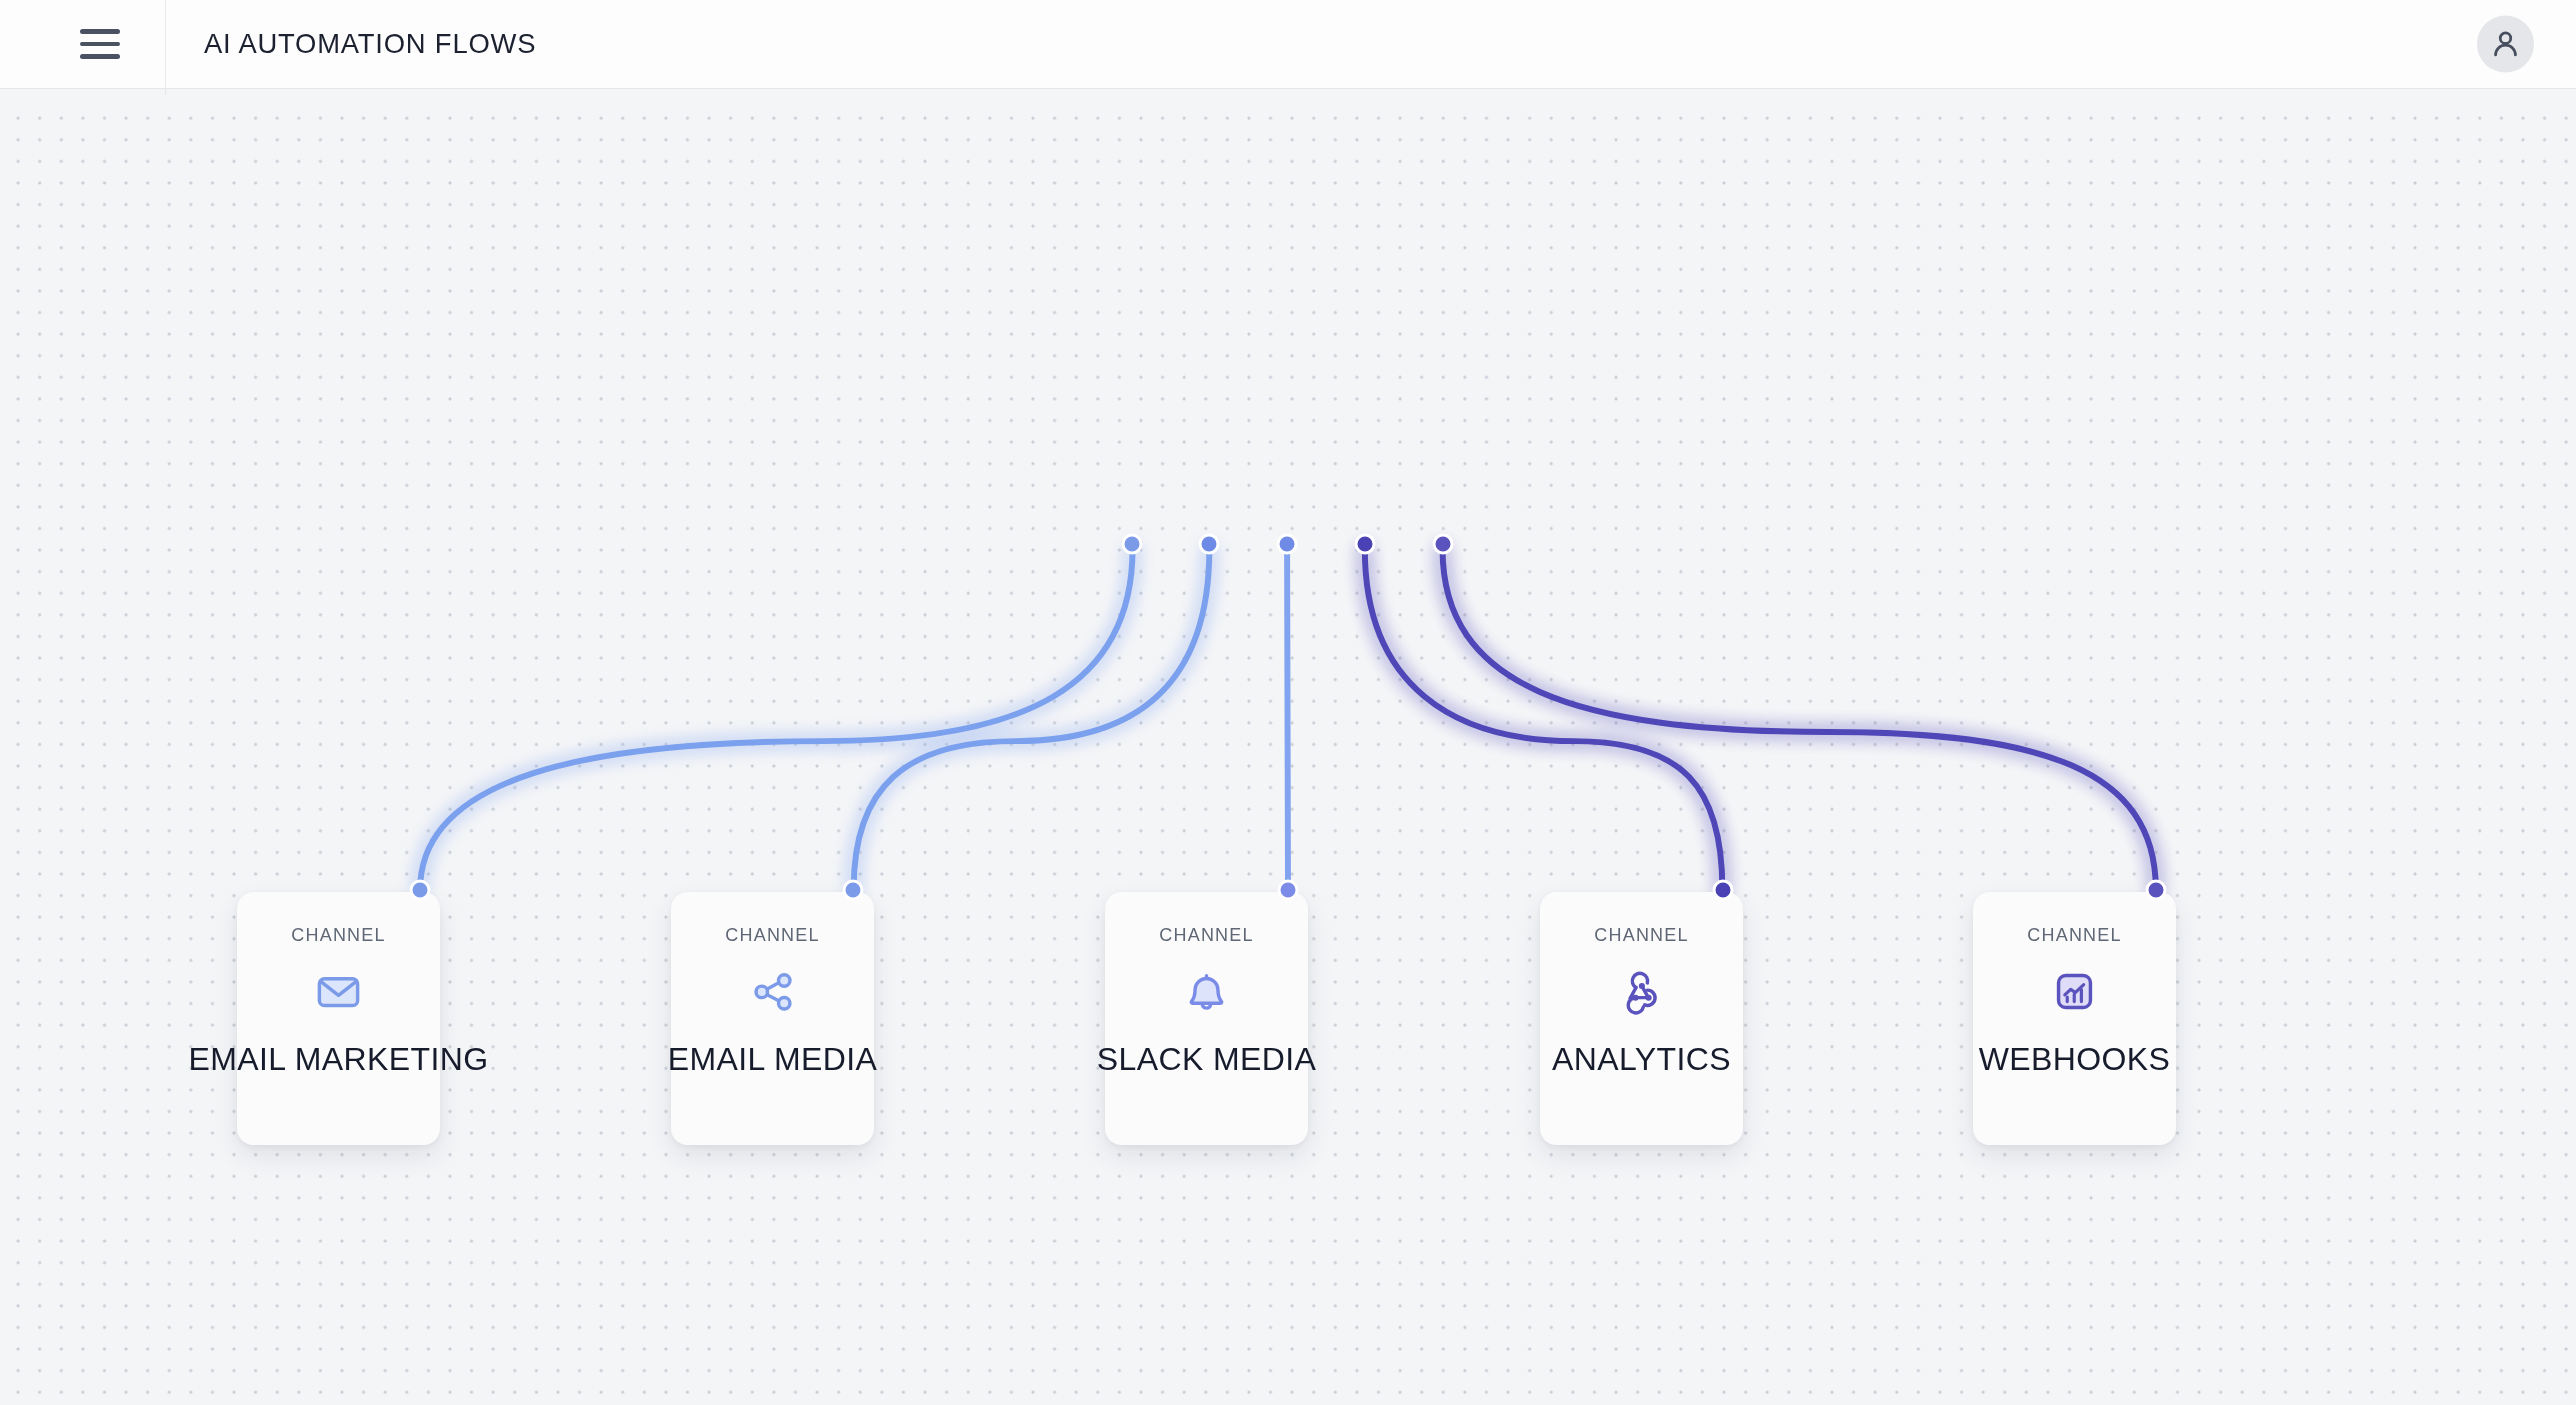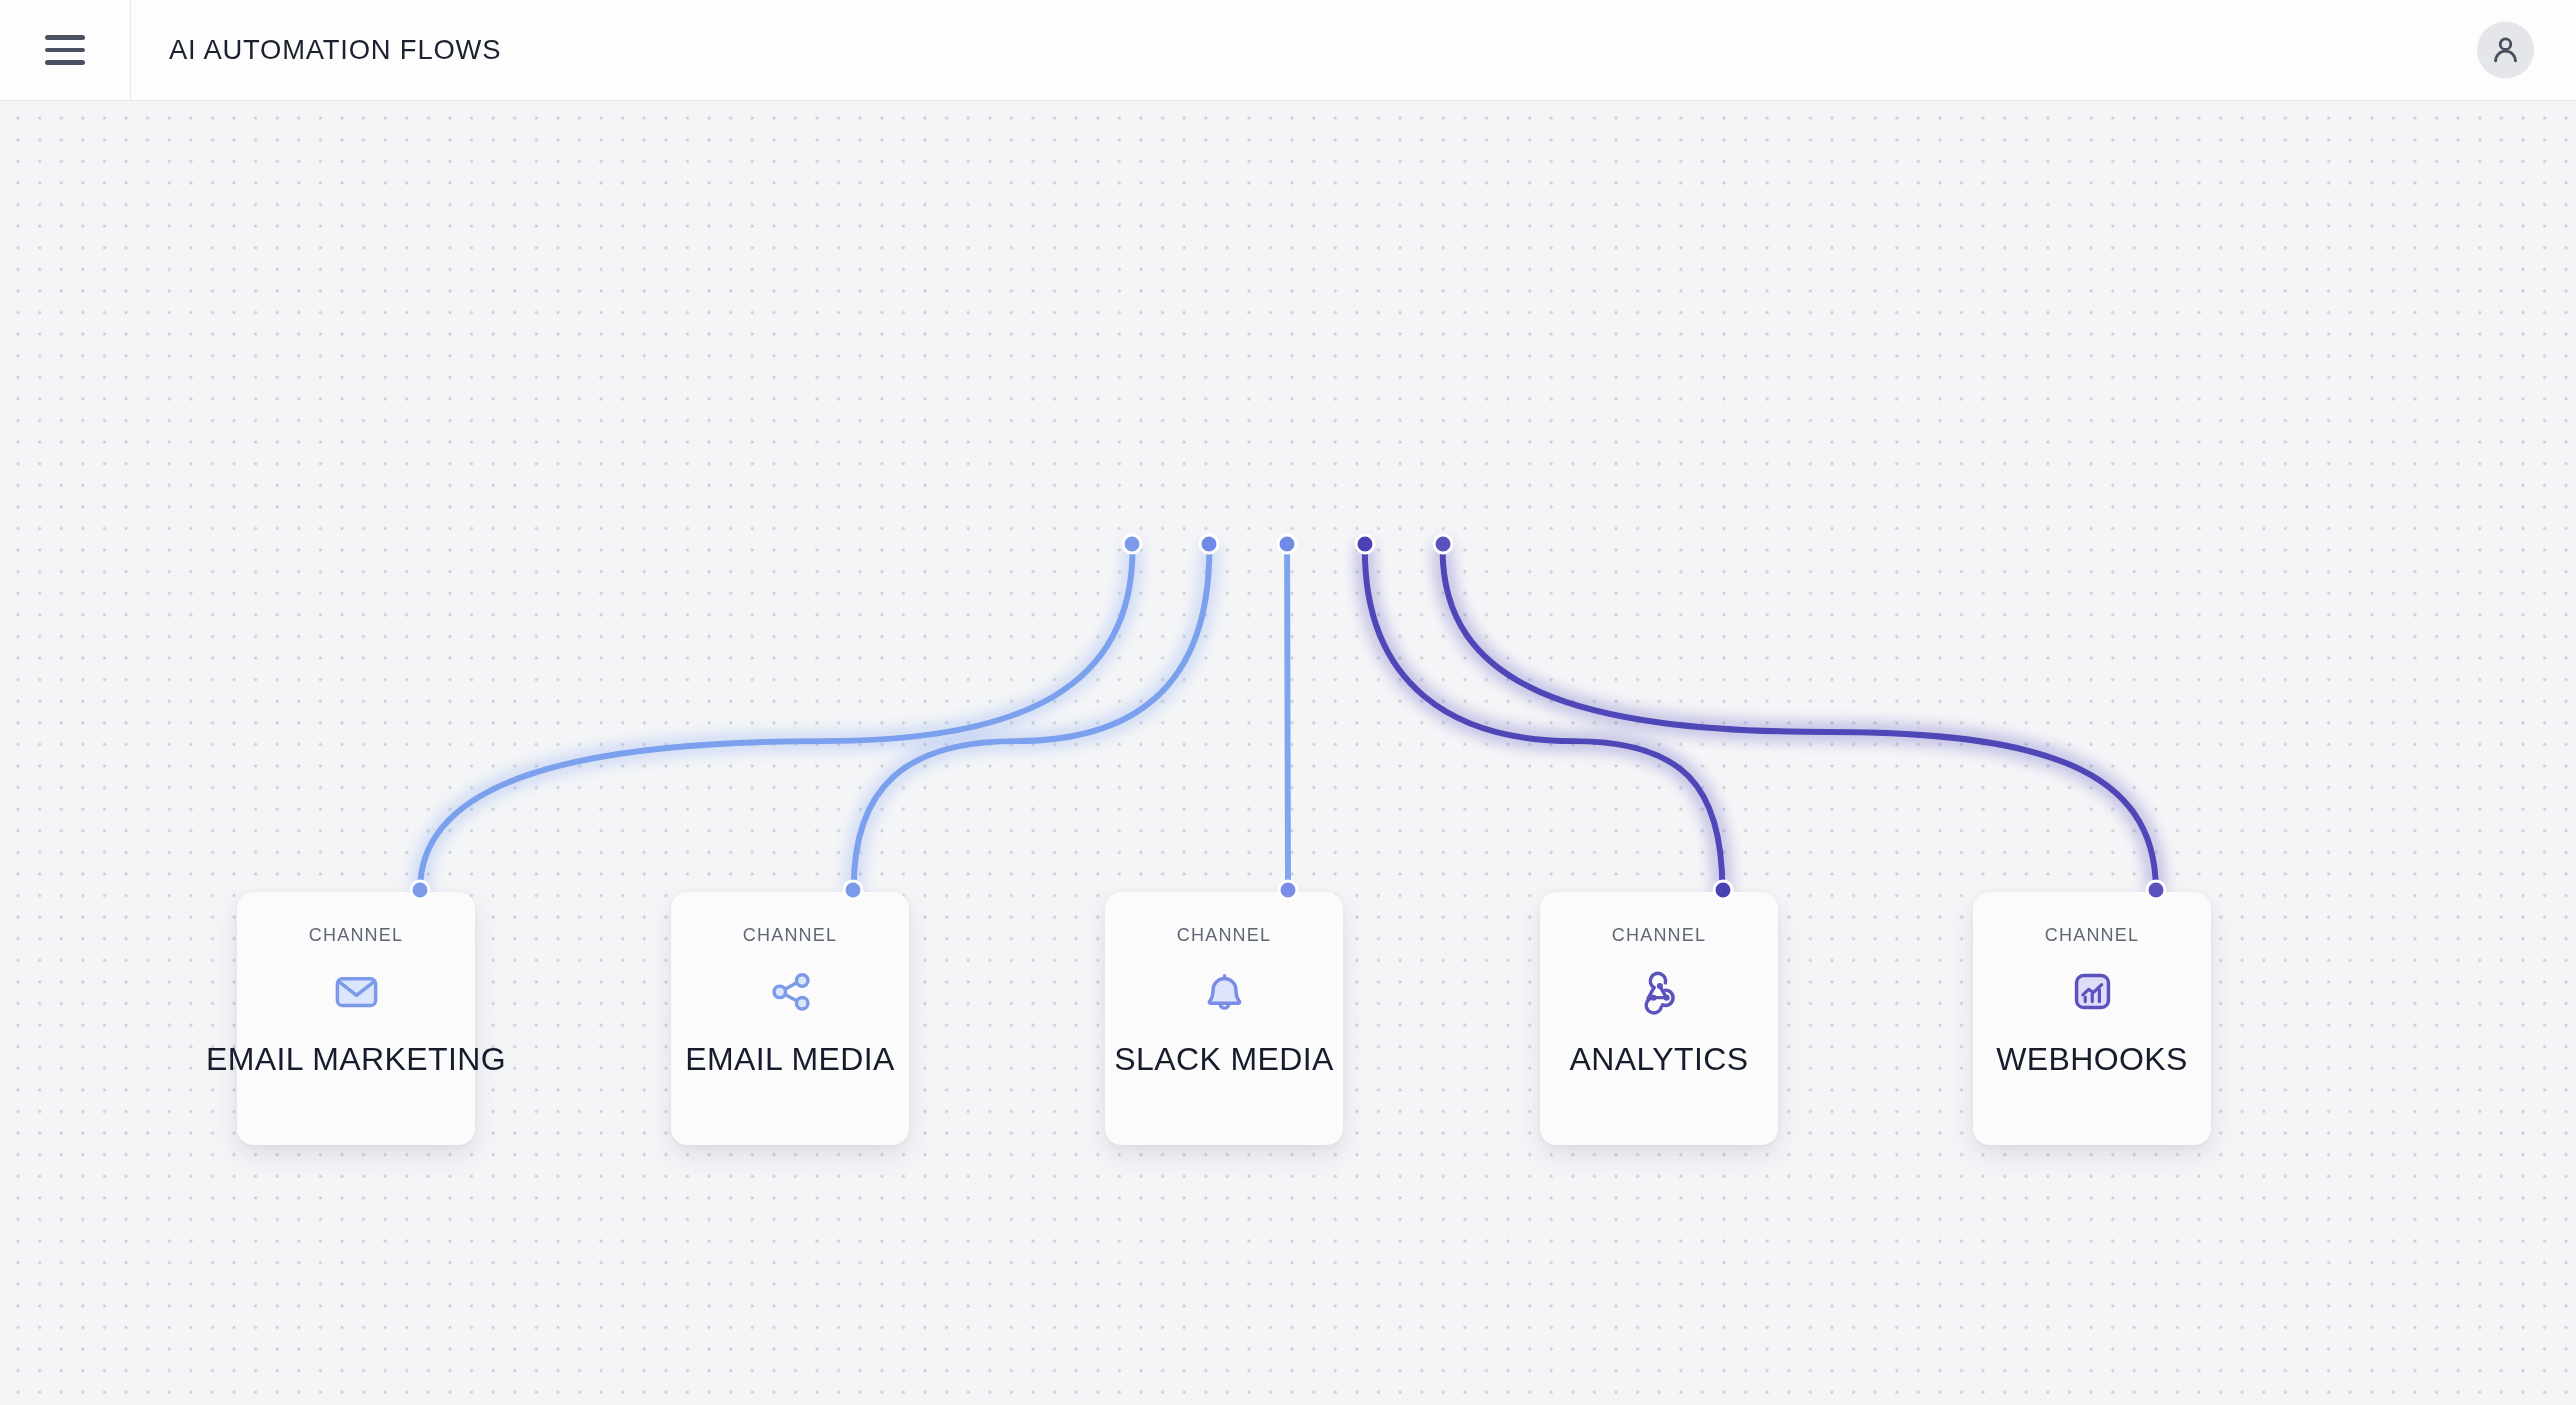--- a/index.html
+++ b/index.html
@@ -5,25 +5,26 @@
   * { margin:0; padding:0; box-sizing:border-box; }
   html,body { width:2576px; height:1405px; overflow:hidden; }
   body {
     font-family:"Liberation Sans", sans-serif;
     background:#f4f5f7;
     -webkit-font-smoothing:antialiased;
   }
 
   
   #app-header {
-    position:absolute; top:0; left:0; width:2576px; height:101px;
+    position:absolute; top:0; left:0; width:2576px; height:89px;
     background:#fdfdfd;
     border-bottom:0.9px solid #e6e8eb;
     display:flex; align-items:center;
     z-index:40;
+    padding-left:35px;
   }
   #menu-button {
     width:131px; height:101px;
     display:flex; align-items:center; justify-content:center;
     cursor:pointer;
     border-right:0.9px solid #e6e8eb;
   }
   .ham-bars { width:40px; display:flex; flex-direction:column; gap:8.2px; }
   .ham-bars i { display:block; height:4.6px; border-radius:2.7px; background:#4a5160; }
   #header-title {
@@ -65,21 +66,21 @@
     justify-content:center;
     background:#fcfcfd;
   }
   #node-content-source .node-icon { margin-bottom:16.5px; }
   .node-title {
     font-size:26.5px; letter-spacing:0.6px; color:#171c2c; font-weight:400;
     white-space:nowrap;
   }
 
   .channel-node {
-    top:791px; width:238px; height:253px;
+    top:791px; width:203px; height:253px;
     padding-top:33px;
   }
   .channel-kicker {
     font-size:18px; letter-spacing:1.2px; color:#5f6775; font-weight:400;
     margin-bottom:20px; white-space:nowrap;
   }
   .channel-node .node-icon { margin-bottom:24px; }
   .channel-node .node-title { font-size:32px; letter-spacing:0.4px; }
 
   

